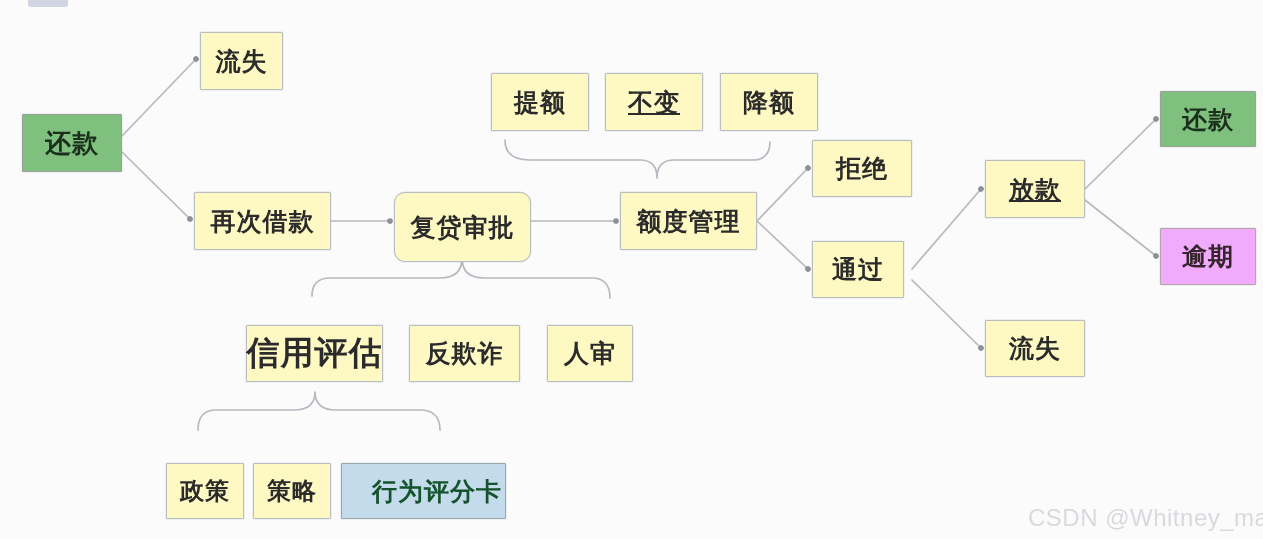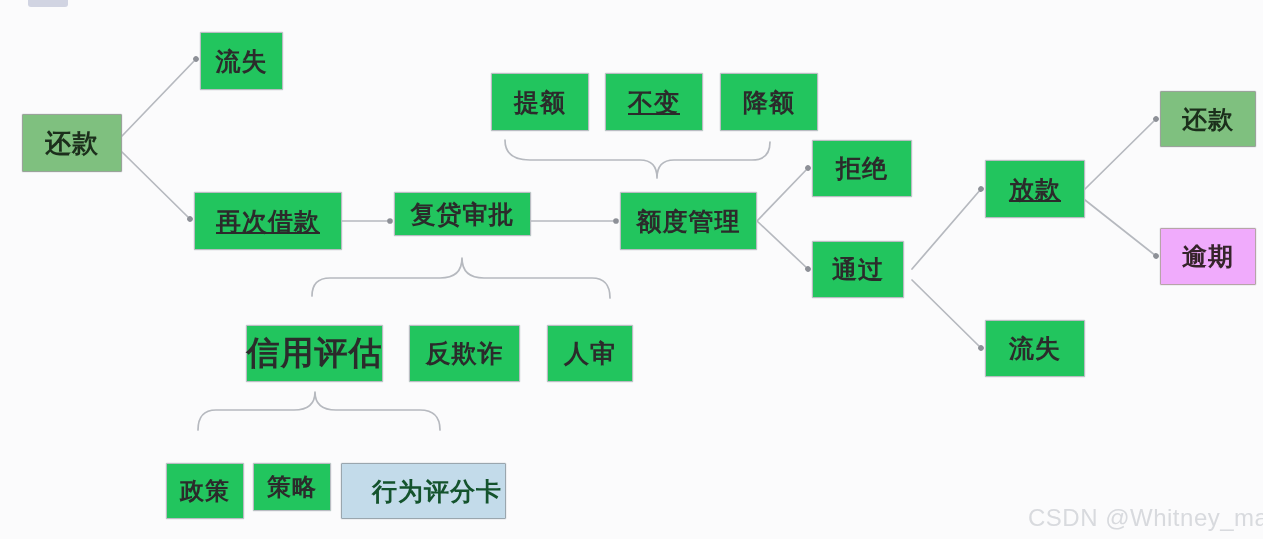--- a/index.html
+++ b/index.html
@@ -22,21 +22,21 @@
     width: 1263px;
     height: 539px;
     pointer-events: none;
   }
   .node {
     position: absolute;
     box-sizing: border-box;
     display: flex;
     align-items: center;
     justify-content: center;
-    background: #22c55e;
+    background: #fef9c3;
     border: 1.6px solid #b9bcc2;
     color: #2b2b2b;
     font-weight: 700;
     letter-spacing: 1px;
     white-space: nowrap;
     border-radius: 1px;
     box-shadow: 0 0 0 0.5px rgba(180,184,190,0.35);
   }
   .node.green {
     background: #7fc07f;
@@ -100,35 +100,35 @@
         <path d="M 1085 200 L 1156 256" marker-end="url(#arrowdot)"></path>
         <path d="M 505 140 Q 505 160 530 160 L 640 160 Q 657 160 657 178 Q 657 160 674 160 L 752 160 Q 770 160 770 142"></path>
         <path d="M 462 258 Q 462 278 440 278 L 330 278 Q 312 278 312 296 M 462 258 Q 462 278 484 278 L 592 278 Q 610 278 610 298"></path>
         <path d="M 315 392 Q 315 410 294 410 L 216 410 Q 198 410 198 430 M 315 392 Q 315 410 336 410 L 420 410 Q 440 410 440 430"></path>
       </g>
   </svg>
 
   <div id="node-layer">
       <div class="node green" style="left: 22px; top: 114px; width: 100px; height: 58px; font-size: 26px;">还款</div>
       <div class="node" style="left: 200px; top: 32px; width: 83px; height: 58px; font-size: 25px;">流失</div>
-      <div class="node" style="left: 194px; top: 192px; width: 148px; height: 58px; font-size: 25px; text-decoration: underline;">再次借款</div>
-      <div class="node" style="left: 394px; top: 192px; width: 137px; height: 44px; font-size: 25px;">复贷审批</div>
+      <div class="node" style="left: 194px; top: 192px; width: 137px; height: 58px; font-size: 25px;">再次借款</div>
+      <div class="node" style="left: 394px; top: 192px; width: 137px; height: 70px; font-size: 25px; border-radius: 11px;">复贷审批</div>
       <div class="node" style="left: 620px; top: 192px; width: 137px; height: 58px; font-size: 25px;">额度管理</div>
       <div class="node" style="left: 491px; top: 73px; width: 98px; height: 58px; font-size: 25px;">提额</div>
       <div class="node" style="left: 605px; top: 73px; width: 98px; height: 58px; font-size: 25px; text-decoration: underline;">不变</div>
       <div class="node" style="left: 720px; top: 73px; width: 98px; height: 58px; font-size: 25px;">降额</div>
       <div class="node" style="left: 812px; top: 140px; width: 100px; height: 57px; font-size: 25px;">拒绝</div>
       <div class="node" style="left: 812px; top: 241px; width: 92px; height: 57px; font-size: 25px;">通过</div>
       <div class="node" style="left: 985px; top: 160px; width: 100px; height: 58px; font-size: 25px; text-decoration: underline;">放款</div>
       <div class="node" style="left: 985px; top: 320px; width: 100px; height: 57px; font-size: 25px;">流失</div>
       <div class="node green" style="left: 1160px; top: 91px; width: 96px; height: 56px; font-size: 25px;">还款</div>
       <div class="node pink" style="left: 1160px; top: 228px; width: 96px; height: 57px; font-size: 25px;">逾期</div>
       <div class="node" style="left: 246px; top: 325px; width: 137px; height: 57px; font-size: 33px;">信用评估</div>
       <div class="node" style="left: 409px; top: 325px; width: 111px; height: 57px; font-size: 25px;">反欺诈</div>
       <div class="node" style="left: 547px; top: 325px; width: 86px; height: 57px; font-size: 25px;">人审</div>
       <div class="node" style="left: 166px; top: 463px; width: 78px; height: 56px; font-size: 24px;">政策</div>
-      <div class="node" style="left: 253px; top: 463px; width: 78px; height: 48px; font-size: 24px;">策略</div>
+      <div class="node" style="left: 253px; top: 463px; width: 78px; height: 56px; font-size: 24px;">策略</div>
       <div class="node blue" style="left: 341px; top: 463px; width: 165px; height: 56px; font-size: 25px;">行为评分卡</div>
     </div>
 
   <div class="watermark" style="left:1028px; top:504px;">CSDN @Whitney_mao</div>
 
 </div>
 
 </body></html>

